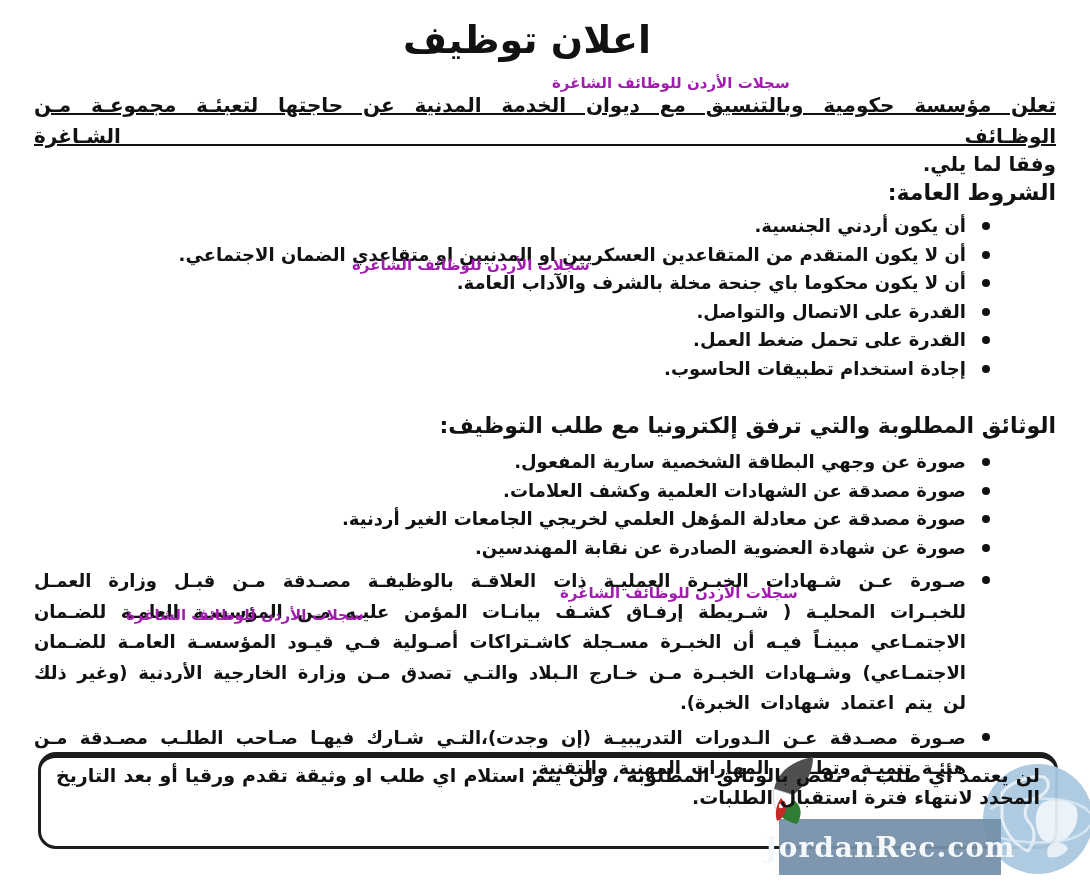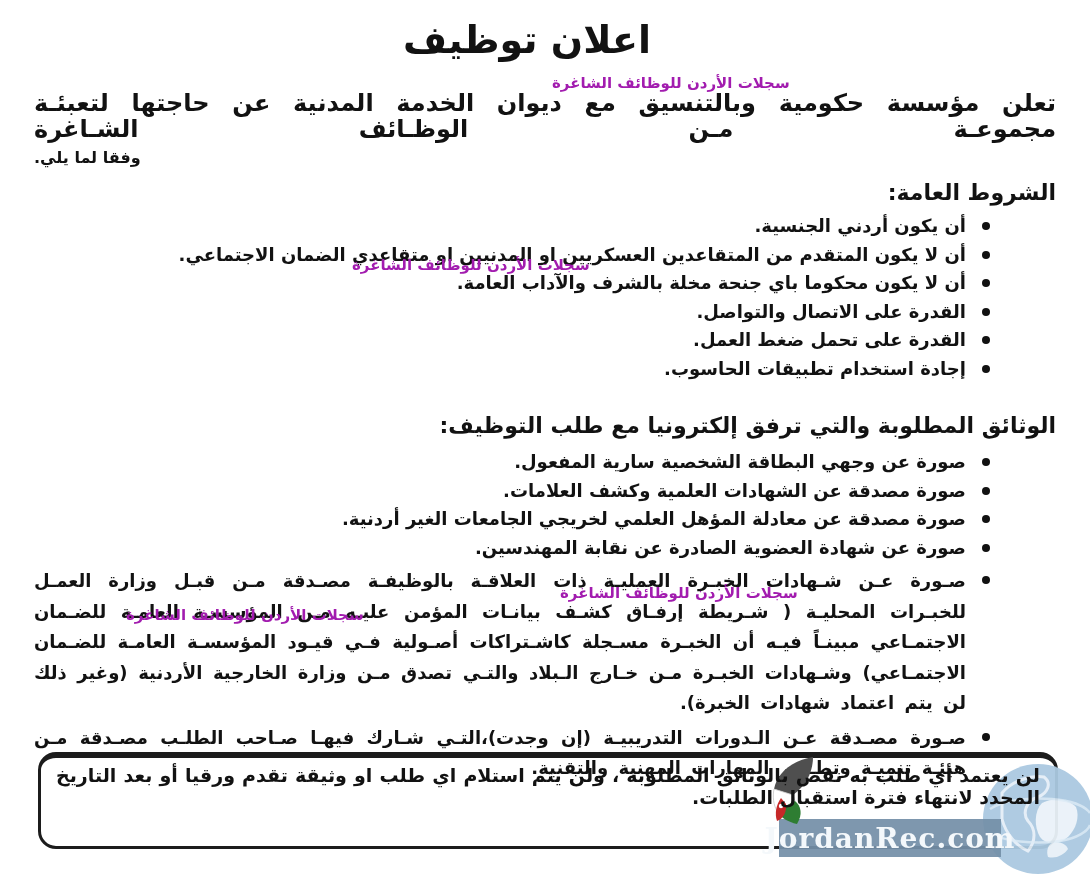--- a/index.html
+++ b/index.html
@@ -26,25 +26,26 @@
     font-size:15px;
     white-space:nowrap;
     z-index:7;
   }
   .wm-1{left:552px;top:74px;}
   .wm-2{left:352px;top:256px;}
   .wm-3{left:560px;top:584px;}
   .wm-4{left:126px;top:606px;}
   .intro{position:absolute;top:90px;left:34px;right:34px;}
   .intro-line1{
-    font-size:24px;line-height:26px;
+    font-size:20px;line-height:31px;
     text-align:justify;text-align-last:justify;
     word-spacing:6px;
+    text-decoration:underline;
   }
-  .intro-line2{font-size:16px;text-align:left;margin-top:6px;}
+  .intro-line2{font-size:20px;text-align:right;margin-top:0;}
   .section-heading{
     position:absolute;right:34px;
     font-size:22px;
   }
   .h-general{top:180px;}
   .h-docs{top:413px;}
   .bullet-list{position:absolute;right:96px;left:34px;}
   .list-general{top:212px;}
   .list-docs{top:448px;}
   .li{
@@ -86,21 +87,21 @@
   
   .logo-globe{position:absolute;left:982px;top:763px;width:112px;height:112px;z-index:2;opacity:.95;}
   .logo-bar-ar{
     position:absolute;left:796px;top:787px;width:246px;height:32px;
     background:rgba(143,168,190,0.80);
     z-index:3;
     display:flex;align-items:center;justify-content:center;
     color:#fdfdfd;font-size:23px;
   }
   .logo-bar-en{
-    position:absolute;left:779px;top:819px;width:222px;height:38px;
+    position:absolute;left:779px;top:819px;width:222px;height:56px;
     background:rgba(116,143,168,0.93);
     z-index:4;
     display:flex;align-items:center;justify-content:center;
     color:#f4f8fb;
     font-family:"DejaVu Serif", serif;
     font-size:28px;font-weight:700;
     direction:ltr;letter-spacing:1px;
   }
   .logo-leaf{position:absolute;left:768px;top:756px;width:48px;height:72px;z-index:5;}
 </style>

